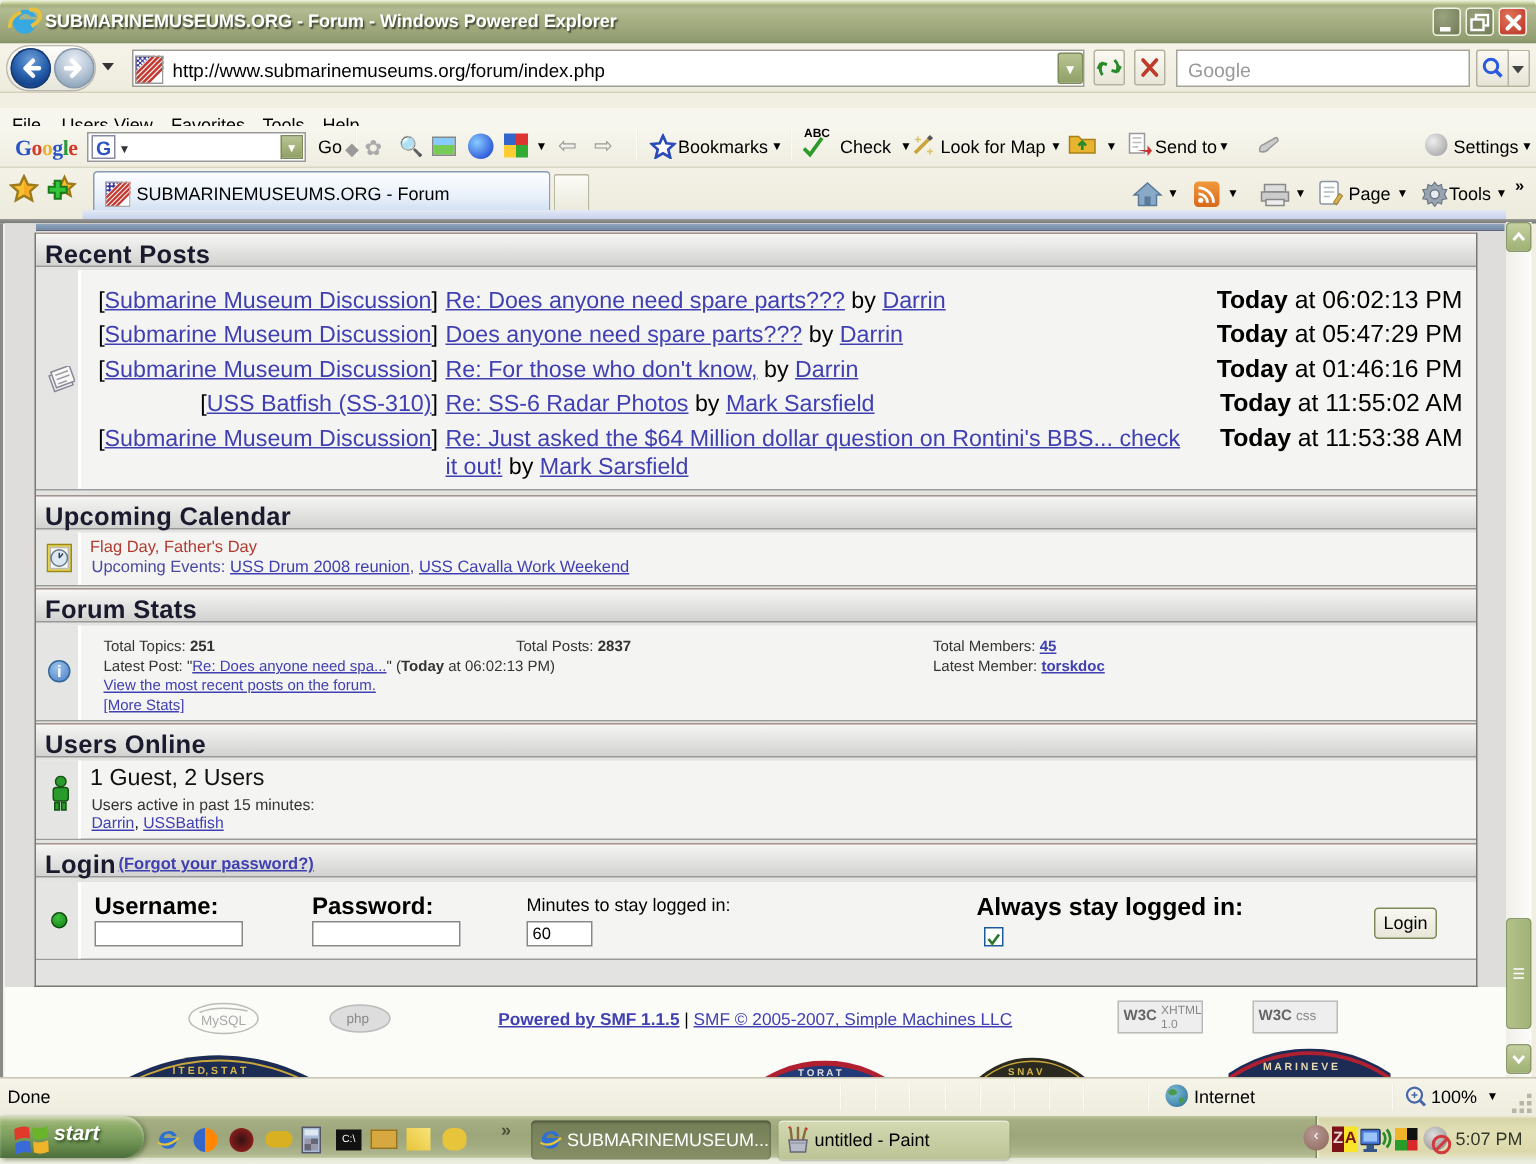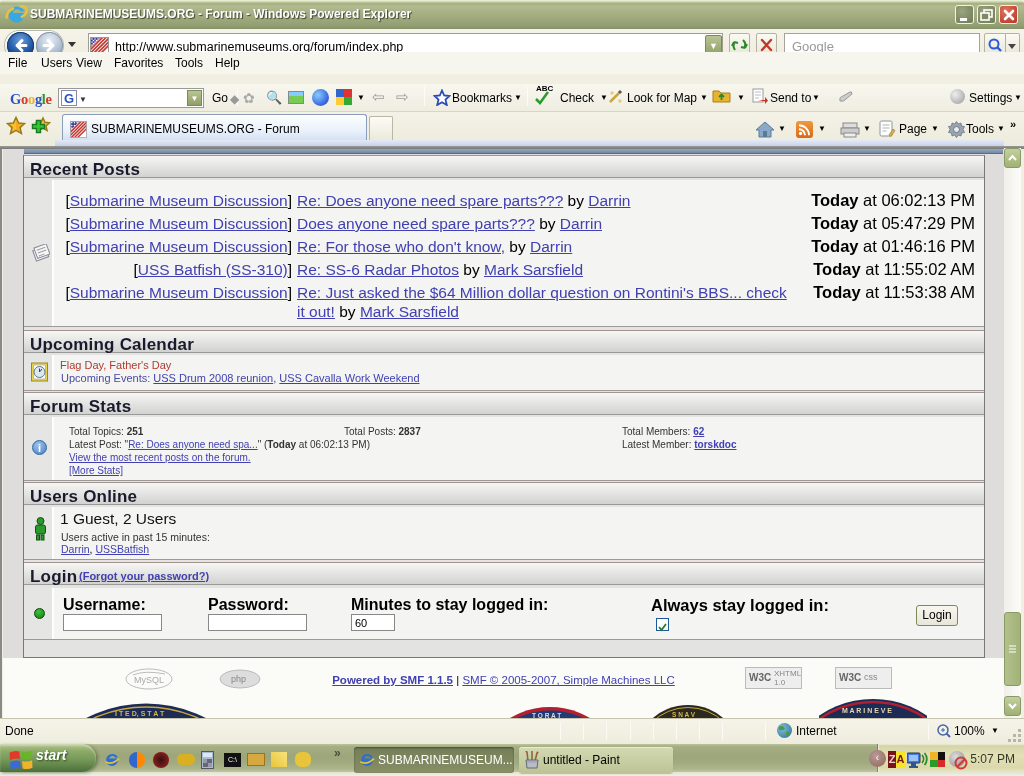--- a/index.html
+++ b/index.html
@@ -33,21 +33,21 @@
 #addrtext { left:26px; top:6px; font-size:12.5px; color:#000; }
 #addrdropbtn { left:616px; top:1px; width:17px; height:21px; background:linear-gradient(#b9c494,#8fa065); border:1px solid #7b8a56; border-radius:2px; color:#fff; font-size:9px; text-align:center; line-height:20px; }
 #refreshbtn { left:729px; top:4px; width:21px; height:24px; background:linear-gradient(#fbfaf3,#e8e6d8); border:1px solid #b5b2a0; border-radius:2px; }
 #stopbtn { left:756px; top:4px; width:21px; height:24px; background:linear-gradient(#fbfaf3,#e8e6d8); border:1px solid #b5b2a0; border-radius:2px; }
 #gsearch { left:784px; top:4px; width:196px; height:25px; background:#fff; border:1px solid #a5a399; }
 #gsearchtext { left:7px; top:5px; font-size:13px; color:#999; }
 #gsearchbtn { left:984px; top:4px; width:22px; height:25px; background:linear-gradient(#fbfaf3,#e6e4d6); border:1px solid #b5b2a0; border-radius:2px 0 0 2px; }
 #gsearchdrop { left:1006px; top:4px; width:14px; height:25px; background:linear-gradient(#fbfaf3,#e6e4d6); border:1px solid #b5b2a0; border-left:none; border-radius:0 2px 2px 0; }
 
 
-#menubar { left:0; top:52px; width:1024px; height:22px; background:#f7f6ee; font-size:12px; color:#000; }
+#menubar { left:0; top:72px; width:1024px; height:22px; background:#f7f6ee; font-size:12px; color:#000; }
 #menubar span { position:absolute; top:4px; }
 
 
 #gtoolbar { left:0; top:84px; width:1024px; height:28px; background:linear-gradient(#f8f7ef,#efede0); border-bottom:1px solid #d8d5c3; font-size:12px; }
 .gt { position:absolute; top:7px; }
 
 
 #tabrow { left:0; top:112px; width:1024px; height:34px; background:linear-gradient(#f4f2e7,#edebdc); }
 #tab1 { left:62px; top:2px; width:305px; height:31px; background:linear-gradient(#fdfeff, #e8f0fa 55%, #c7d8ee); border:1px solid #8a9cb8; border-bottom:none; border-radius:3px 3px 0 0; }
 #tab1 .tabtext { position:absolute; left:28px; top:7px; font-size:12px; color:#000; }
@@ -370,21 +370,21 @@
 
     <div class="cath" style="top:237px">
         <b>Forum Stats</b>
       </div>
     <div class="sect" style="top:262px;height:64px;">
       <div class="iconcol">
           <div style="position:absolute;left:8px;top:23px;width:15px;height:15px;border-radius:50%;background:radial-gradient(circle at 40% 30%, #9cc4ee, #4a7ec8);border:1px solid #369;color:#fff;text-align:center;line-height:15px;font-size:11px;font-weight:bold;">i</div>
         </div>
       <div class="abs" style="left:45px;top:9px;font-size:10px;color:#333;">Total Topics: <b>251</b></div>
       <div class="abs" style="left:320px;top:9px;font-size:10px;color:#333;">Total Posts: <b>2837</b></div>
-      <div class="abs" style="left:598px;top:9px;font-size:10px;color:#333;">Total Members: <b class="lnk">62</b></div>
+      <div class="abs" style="left:598px;top:9px;font-size:10px;color:#333;">Total Members: <b class="lnk">45</b></div>
       <div class="abs" style="left:45px;top:22px;font-size:10px;color:#333;">Latest Post: "<span class="lnk">Re: Does anyone need spa...</span>" (<b>Today</b> at 06:02:13 PM)</div>
       <div class="abs" style="left:598px;top:22px;font-size:10px;color:#333;">Latest Member: <b class="lnk">torskdoc</b></div>
       <div class="abs" style="left:45px;top:35px;font-size:10px;"><span class="lnk">View the most recent posts on the forum.</span></div>
       <div class="abs" style="left:45px;top:48px;font-size:10px;"><span class="lnk">[More Stats]</span></div>
     </div>
 
     <div class="cath" style="top:327px">
         <b>Users Online</b>
       </div>
     <div class="sect" style="top:352px;height:53px;">
@@ -406,21 +406,21 @@
         <span class="abs" style="left:55px;top:7px;font-size:11px;font-weight:bold;"><span class="lnk">(Forgot your password?)</span></span>
       </div>
     <div class="sect" style="top:433px;height:52px;">
       <div class="iconcol">
           <div style="position:absolute;left:10px;top:20px;width:11px;height:11px;border-radius:50%;background:radial-gradient(circle at 40% 30%, #3ac43a, #157a15);border:1px solid #0a4a0a;"></div>
         </div>
       <div class="abs" style="left:39px;top:8px;font-size:16px;font-weight:bold;">Username:</div>
       <div class="abs" style="left:39px;top:26px;width:99px;height:17px;background:#fff;border:1px solid #888;"></div>
       <div class="abs" style="left:184px;top:8px;font-size:16px;font-weight:bold;">Password:</div>
       <div class="abs" style="left:184px;top:26px;width:99px;height:17px;background:#fff;border:1px solid #888;"></div>
-      <div class="abs" style="left:327px;top:8px;font-size:16px;font-weight:bold;">Minutes to stay logged in:</div>
+      <div class="abs" style="left:327px;top:8px;font-size:12px;font-weight:normal;">Minutes to stay logged in:</div>
       <div class="abs" style="left:327px;top:26px;width:44px;height:17px;background:#fff;border:1px solid #888;font-size:11px;padding:2px 0 0 3px;">60</div>
       <div class="abs" style="left:627px;top:8px;font-size:16.5px;font-weight:bold;">Always stay logged in:</div>
       <div class="abs" style="left:632px;top:30px;width:13px;height:13px;background:#fff;border:1px solid #1a5a9a;"><svg width="11" height="11">
             <path d="M2 5 L4.5 8 L9 2" stroke="#2a7a2a" stroke-width="1.8" fill="none"></path>
           </svg></div>
       <div class="abs" style="left:892px;top:17px;width:42px;height:21px;background:linear-gradient(#f8f7f0,#e8e6d8);border:1px solid #7b8a56;border-radius:3px;font-size:12px;text-align:center;line-height:19px;">Login</div>
     </div>
   </div>
 
   <div class="abs" style="left:122px;top:519px;width:48px;height:22px;">

